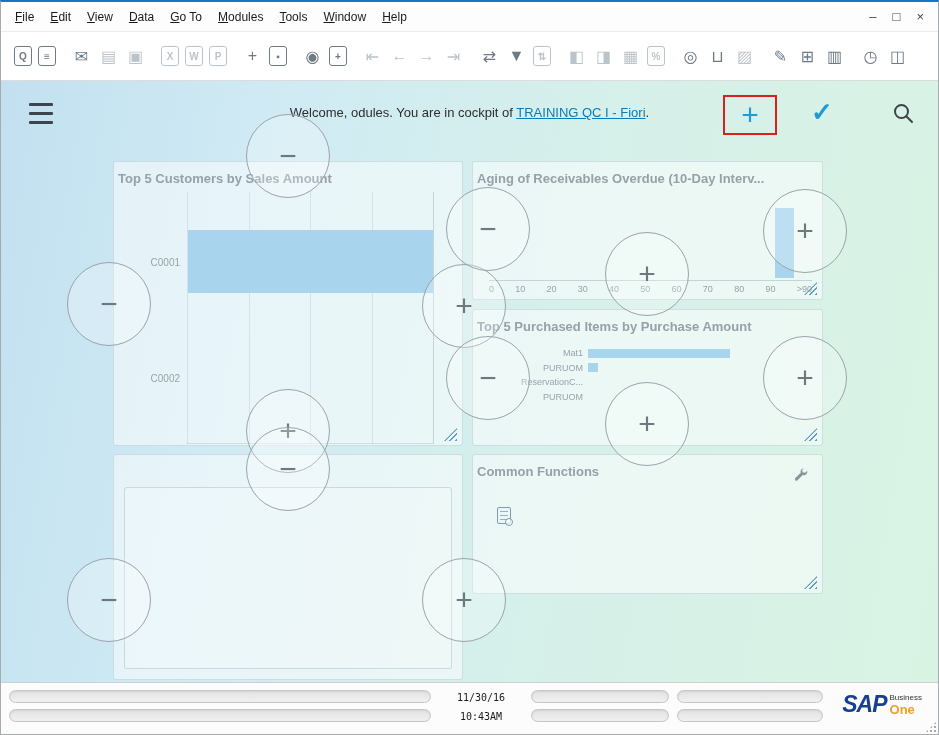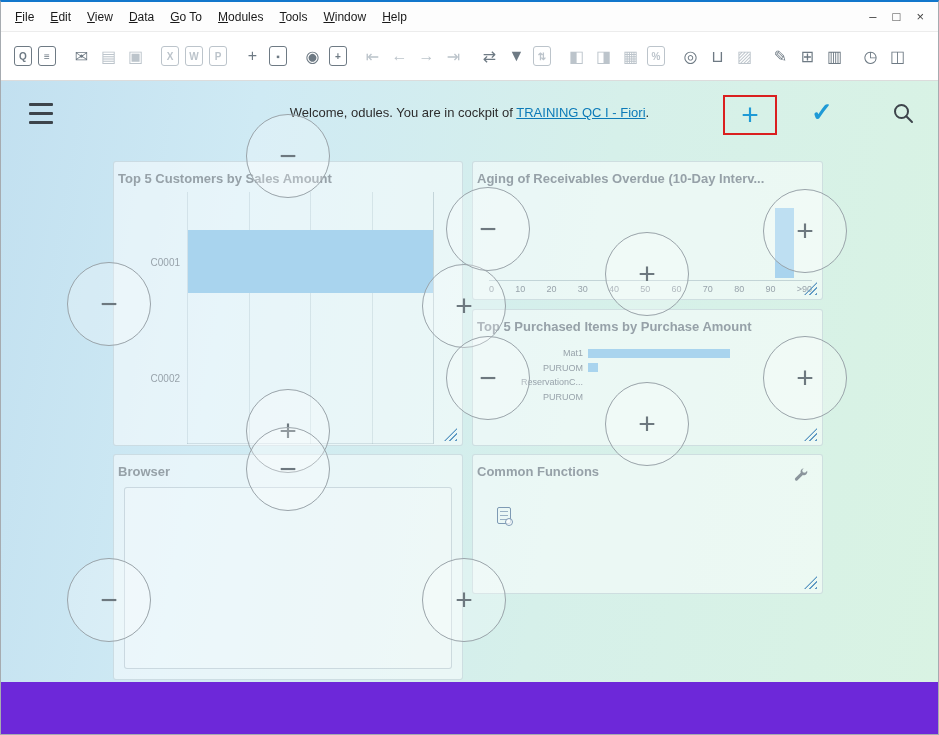--- a/index.html
+++ b/index.html
@@ -177,21 +177,20 @@
           </div>
           <div class="purch-row">
             <span class="purch-label">PURUOM</span>
             <div class="purch-bar" style="width: 0px;"></div>
           </div>
         </div>
       <div class="resize-handle"></div>
     </div>
 
     <div class="card" style="left:112px;top:373px;width:350px;height:226px">
-      <div class="card-title">Browser</div>
       <div class="browser-panel"></div>
     </div>
 
     <div class="card" style="left:471px;top:373px;width:351px;height:140px">
       <div class="card-title">Common Functions</div>
       <div class="wrench">
         <svg width="15" height="15" viewBox="0 0 16 16">
           <path d="M11.5 1.5a3.5 3.5 0 0 0-3.3 4.6L2.5 11.8a1.6 1.6 0 1 0 2.3 2.3l5.7-5.7a3.5 3.5 0 0 0 4.6-4.4L12.9 6.2 10.4 5.6 9.8 3.1z" fill="#8b959c"></path>
         </svg>
       </div>
@@ -207,14 +206,32 @@
       <div class="circle" style="left: 445px; top: 106px;">−</div>
       <div class="circle" style="left: 762px; top: 108px;">+</div>
       <div class="circle" style="left: 604px; top: 151px;">+</div>
       <div class="circle" style="left: 445px; top: 255px;">−</div>
       <div class="circle" style="left: 762px; top: 255px;">+</div>
       <div class="circle" style="left: 604px; top: 301px;">+</div>
       <div class="circle" style="left: 66px; top: 477px;">−</div>
       <div class="circle" style="left: 421px; top: 477px;">+</div>
     </div>
 
+  <div class="statusbar">
+    <div class="status-field sf-a1"></div>
+    <div class="status-field sf-a2"></div>
+    <div class="status-date">11/30/16</div>
+    <div class="status-time">10:43AM</div>
+    <div class="status-field sf-b1"></div>
+    <div class="status-field sf-b2"></div>
+    <div class="status-field sf-c1"></div>
+    <div class="status-field sf-c2"></div>
+    <div class="sap-logo">
+      <span class="sap-word">SAP</span>
+      <span class="bo-col">
+        <span class="bo-business">Business</span>
+        <span class="bo-one">One</span>
+      </span>
+    </div>
+    <div class="corner-grip"></div>
+  </div>
 
 </div>
 
 </body></html>

